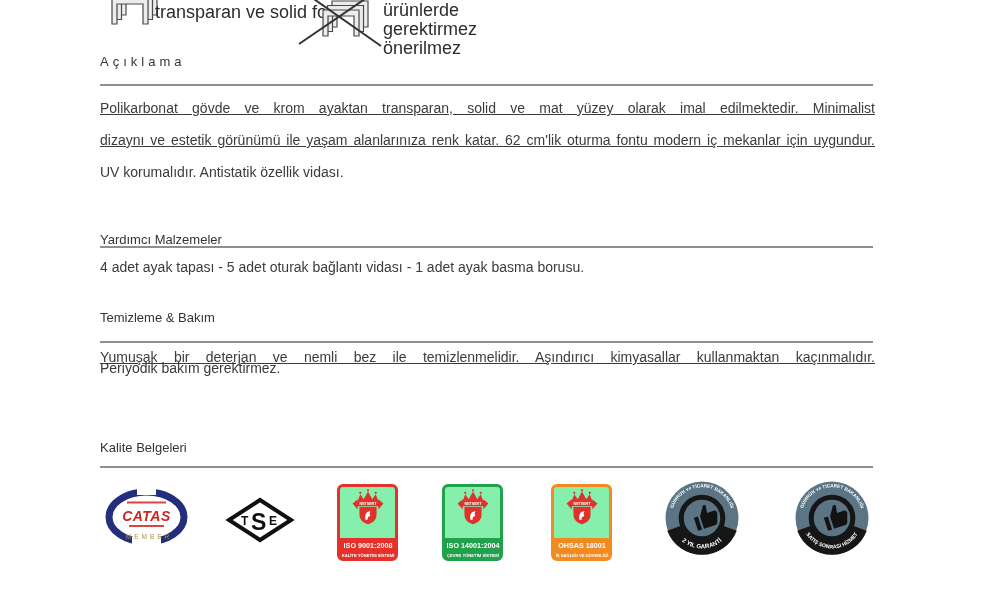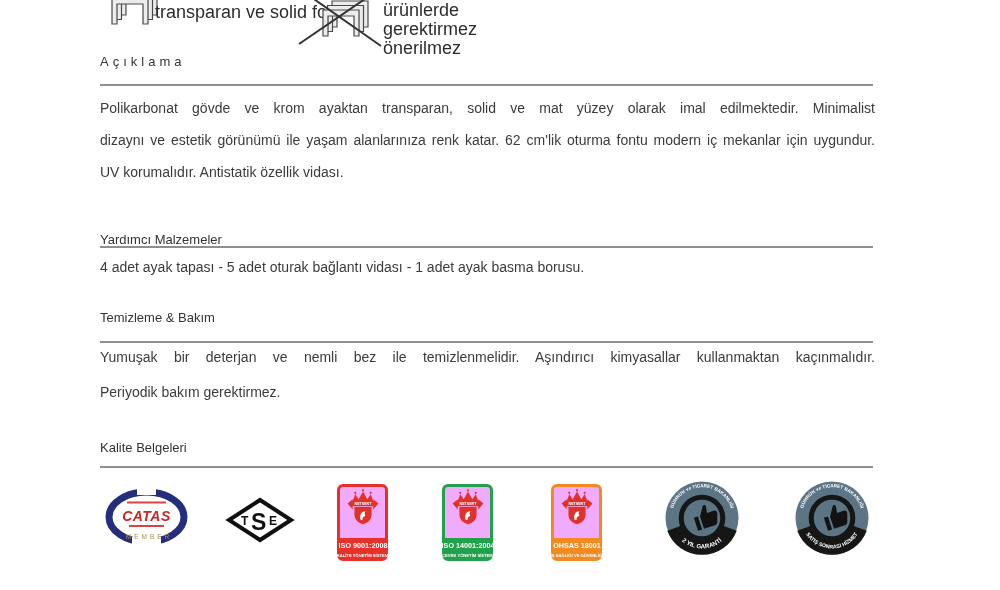--- a/index.html
+++ b/index.html
@@ -9,24 +9,24 @@
   }
   .abs{position:absolute;}
   
   .feat-label{position:absolute;font-size:18px;color:#2c2c2c;line-height:19px;}
   
   .sec-h{position:absolute;left:100px;width:775px;font-size:13px;color:#333;}
   .sec-h.spaced{letter-spacing:4px;}
   .rule{position:absolute;left:100px;width:773px;height:2px;background:#8f8f8f;}
   
   .tline{position:absolute;left:100px;width:775px;font-size:14px;color:#3b3b3b;height:20px;overflow:hidden;}
-  .just{text-align:justify;text-align-last:justify;}
+  .just{text-align:justify;text-align-last:justify;text-decoration:underline;}
   
   .logo{position:absolute;}
-  .nb{position:absolute;width:51px;height:77px;border:3px solid #ccc;border-radius:6px;background:#f0abfc;box-sizing:border-box;}
+  .nb{position:absolute;width:61px;height:77px;border:3px solid #ccc;border-radius:6px;background:#86efac;box-sizing:border-box;}
   .nb svg{display:block;margin:2px auto 0 auto;}
   .nb-band{position:absolute;left:-1px;right:-1px;bottom:-1px;height:21px;border-radius:0 0 4px 4px;}
   .nb-title{position:absolute;left:50%;top:3px;transform:translateX(-50%) scale(0.8);transform-origin:center;font-size:9px;font-weight:700;color:#fff;white-space:nowrap;}
   .nb-sub{position:absolute;left:50%;top:13px;transform:translateX(-50%) scale(0.46);transform-origin:center;font-size:9px;font-weight:700;color:#fff;white-space:nowrap;}
 </style>
 </head>
 <body>
 
 <div>
 
@@ -60,21 +60,21 @@
   <div class="tline just" style="top:132px">dizaynı ve estetik görünümü ile yaşam alanlarınıza renk katar. 62 cm'lik oturma fontu modern iç mekanlar için uygundur.</div>
   <div class="tline" style="top:164px">UV korumalıdır. Antistatik özellik vidası.</div>
 
   <div class="sec-h" style="top:232px">Yardımcı Malzemeler</div>
   <div class="rule" style="top:246px"></div>
   <div class="tline" style="top:259px">4 adet ayak tapası - 5 adet oturak bağlantı vidası - 1 adet ayak basma borusu.</div>
 
   <div class="sec-h" style="top:310px">Temizleme &amp; Bakım</div>
   <div class="rule" style="top:341px"></div>
   <div class="tline just" style="top:349px">Yumuşak bir deterjan ve nemli bez ile temizlenmelidir. Aşındırıcı kimyasallar kullanmaktan kaçınmalıdır.</div>
-  <div class="tline" style="top:384px">Periyodik bakım gerektirmez.</div>
+  <div class="tline" style="top:360px">Periyodik bakım gerektirmez.</div>
 
   <div class="sec-h" style="top:440px">Kalite Belgeleri</div>
   <div class="rule" style="top:466px"></div>
 
   <svg class="logo" style="left:104px;top:489px" width="85" height="57" viewBox="0 0 85 57">
     <ellipse cx="42.5" cy="28" rx="37.5" ry="25" fill="#fff" stroke="#232e7d" stroke-width="7"></ellipse>
     <rect x="33" y="0" width="19" height="6" fill="#fff"></rect>
     <rect x="28" y="48" width="29" height="9" fill="#fff"></rect>
     <circle cx="31" cy="3.5" r="1.5" fill="#232e7d"></circle>
     <rect x="23" y="12.5" width="39" height="2" fill="#cf2420" opacity="0.85"></rect>

